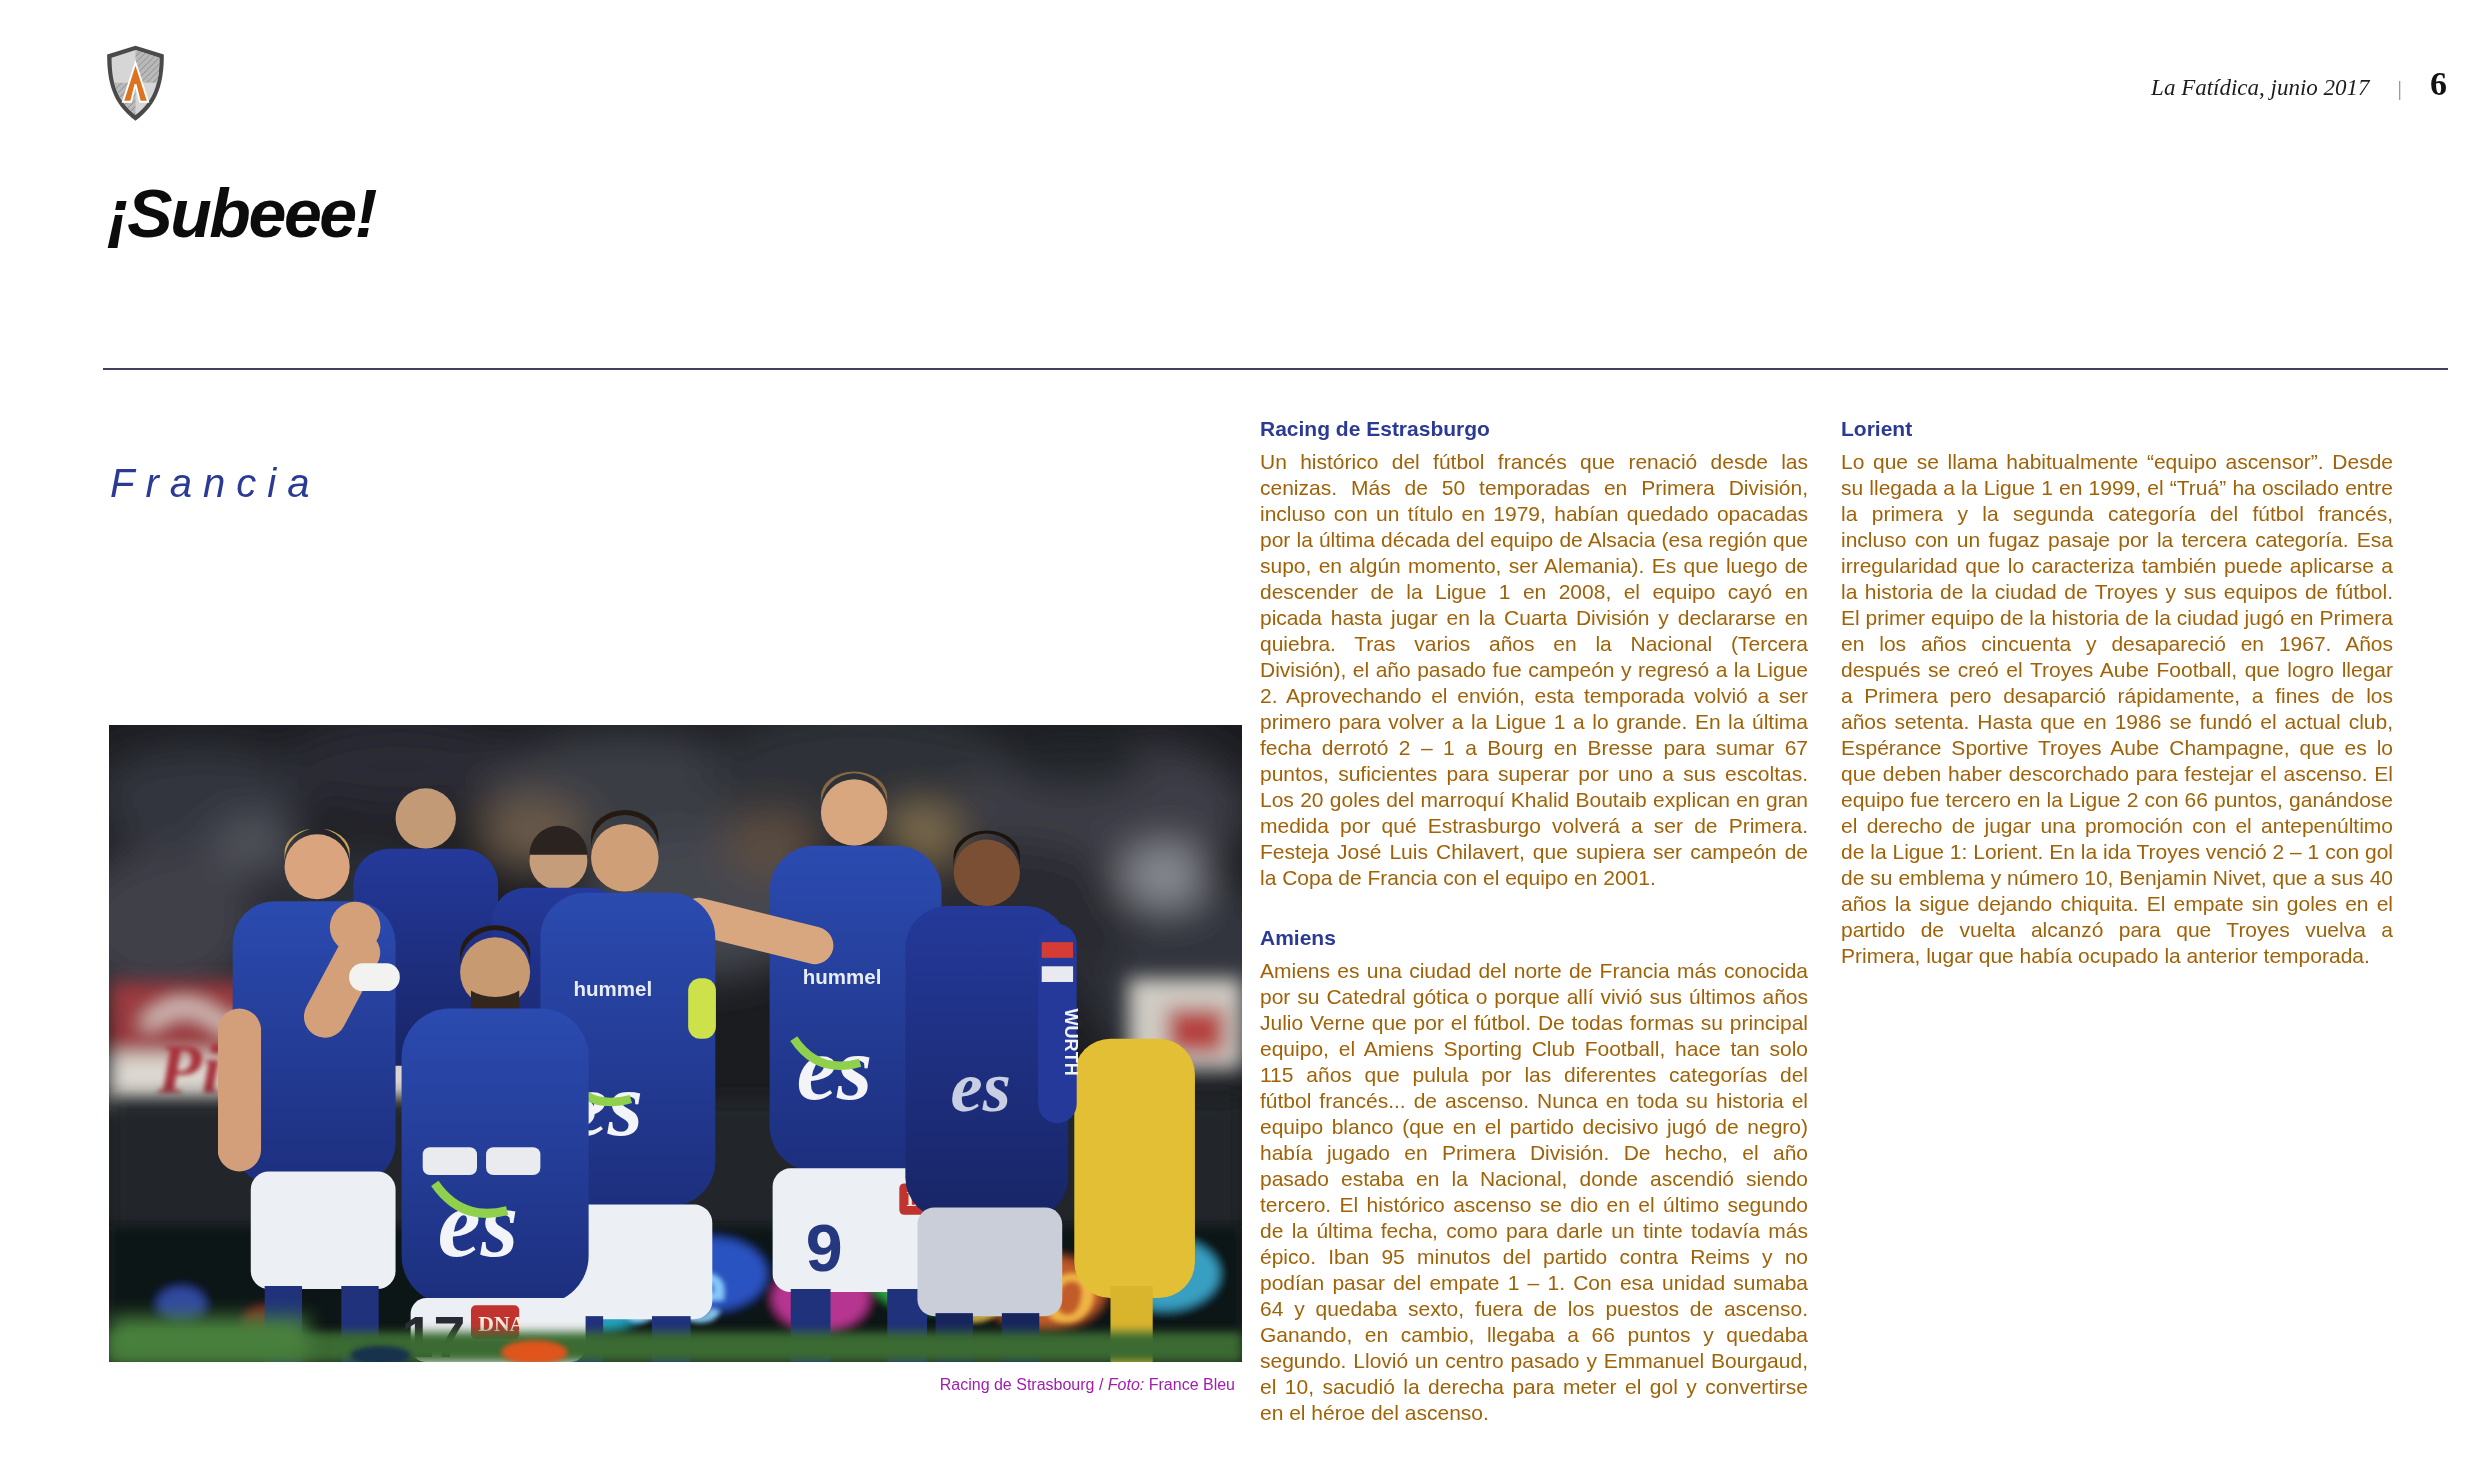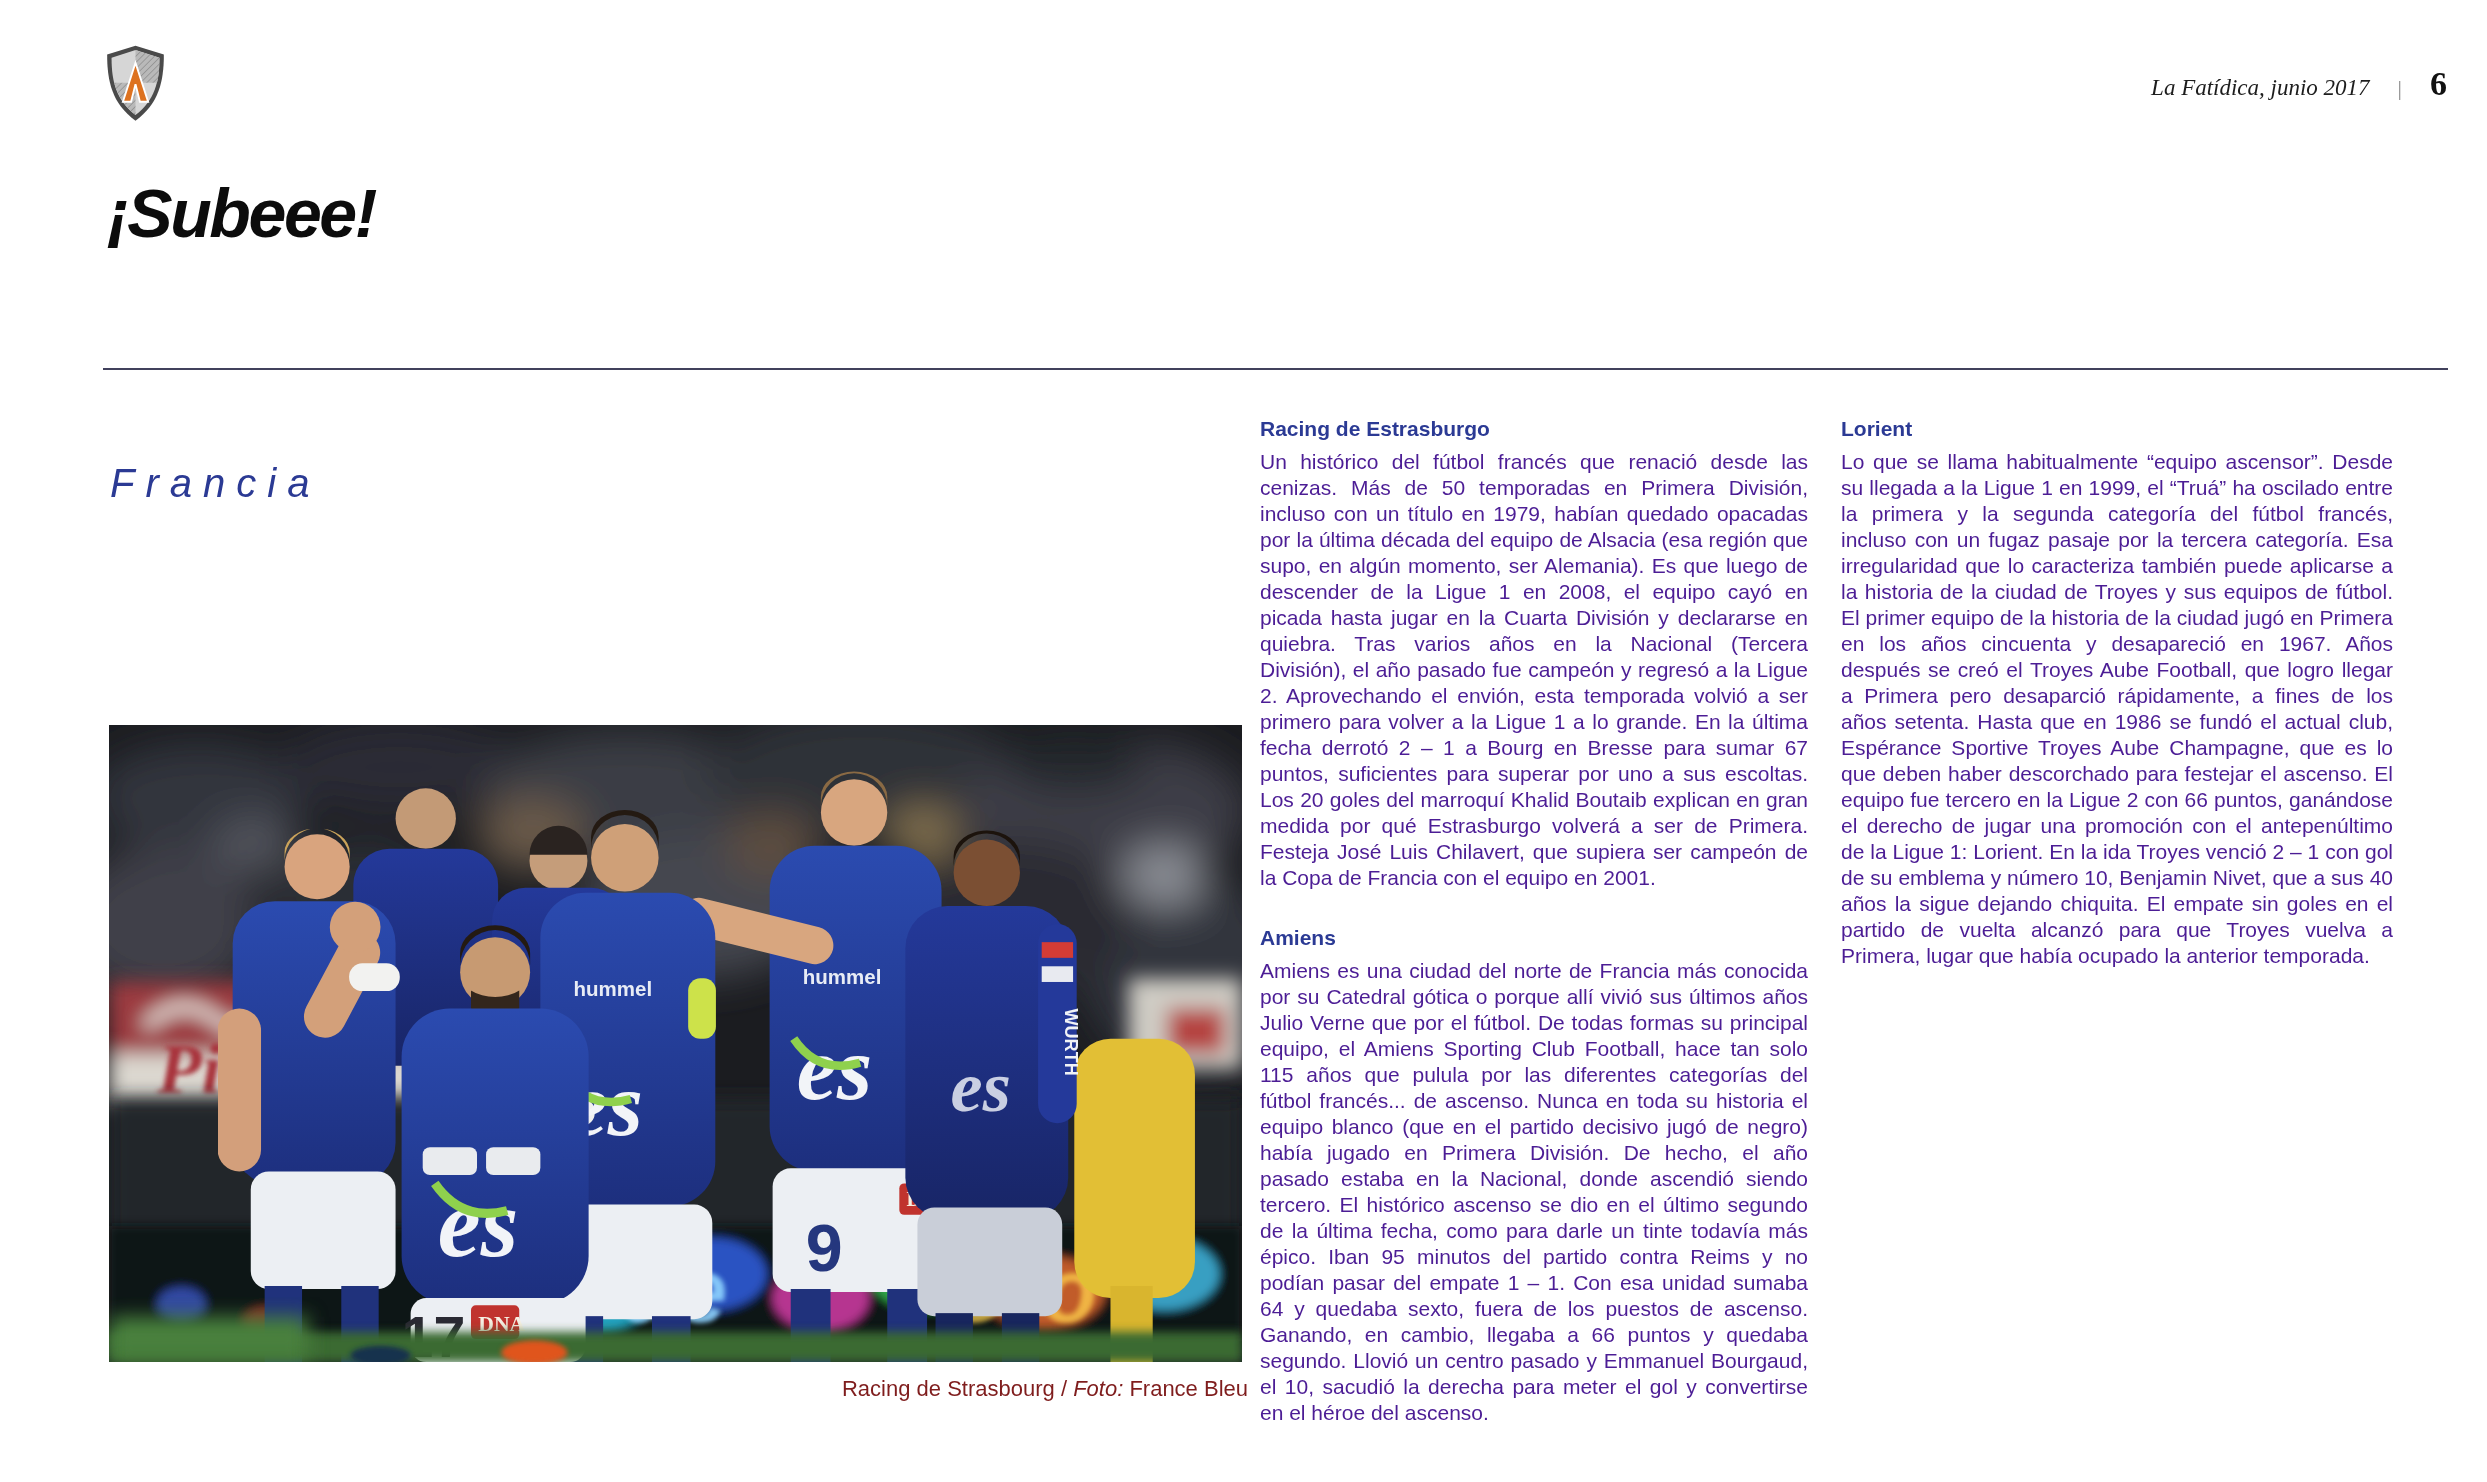--- a/index.html
+++ b/index.html
@@ -20,28 +20,28 @@
   .kicker-intro{position:absolute;left:508px;top:192px;width:765px;
         font-size:23.5px;line-height:28px;font-weight:700;color:#101010;text-align:left;}
 
   .rule{position:absolute;left:103px;top:368px;width:2345px;height:1.8px;background:#41415c;}
 
   .country{position:absolute;left:110px;top:461px;
         font-size:40px;font-style:italic;font-weight:400;letter-spacing:11px;color:#2b3a94;}
 
   
   .photo{position:absolute;left:109px;top:725px;width:1133px;height:637px;background:#17181c;}
-  .caption{position:absolute;left:115px;top:1376px;width:1133px;text-align:right;
-        font-size:22px;color:#7f1d1d;}
+  .caption{position:absolute;left:102px;top:1376px;width:1133px;text-align:right;
+        font-size:16px;color:#a21caf;}
   .caption .it{font-style:italic;}
 
   
   .article{position:absolute;text-align:justify;}
   .article h3{margin:0 0 6px 0;font-size:21px;line-height:28px;font-weight:700;color:#2b3a94;}
-  .article p{margin:0;font-size:21px;line-height:26px;color:#4c1d95;}
+  .article p{margin:0;font-size:21px;line-height:26px;color:#a16207;}
   #art-racing{left:1260px;top:415px;width:548px;}
   #art-amiens{left:1260px;top:924px;width:548px;}
   #art-troyes{left:1841px;top:415px;width:552px;}
 </style>
 </head>
 <body>
 
 <div class="page">
 
   <svg class="logo" viewBox="0 0 100 126">

